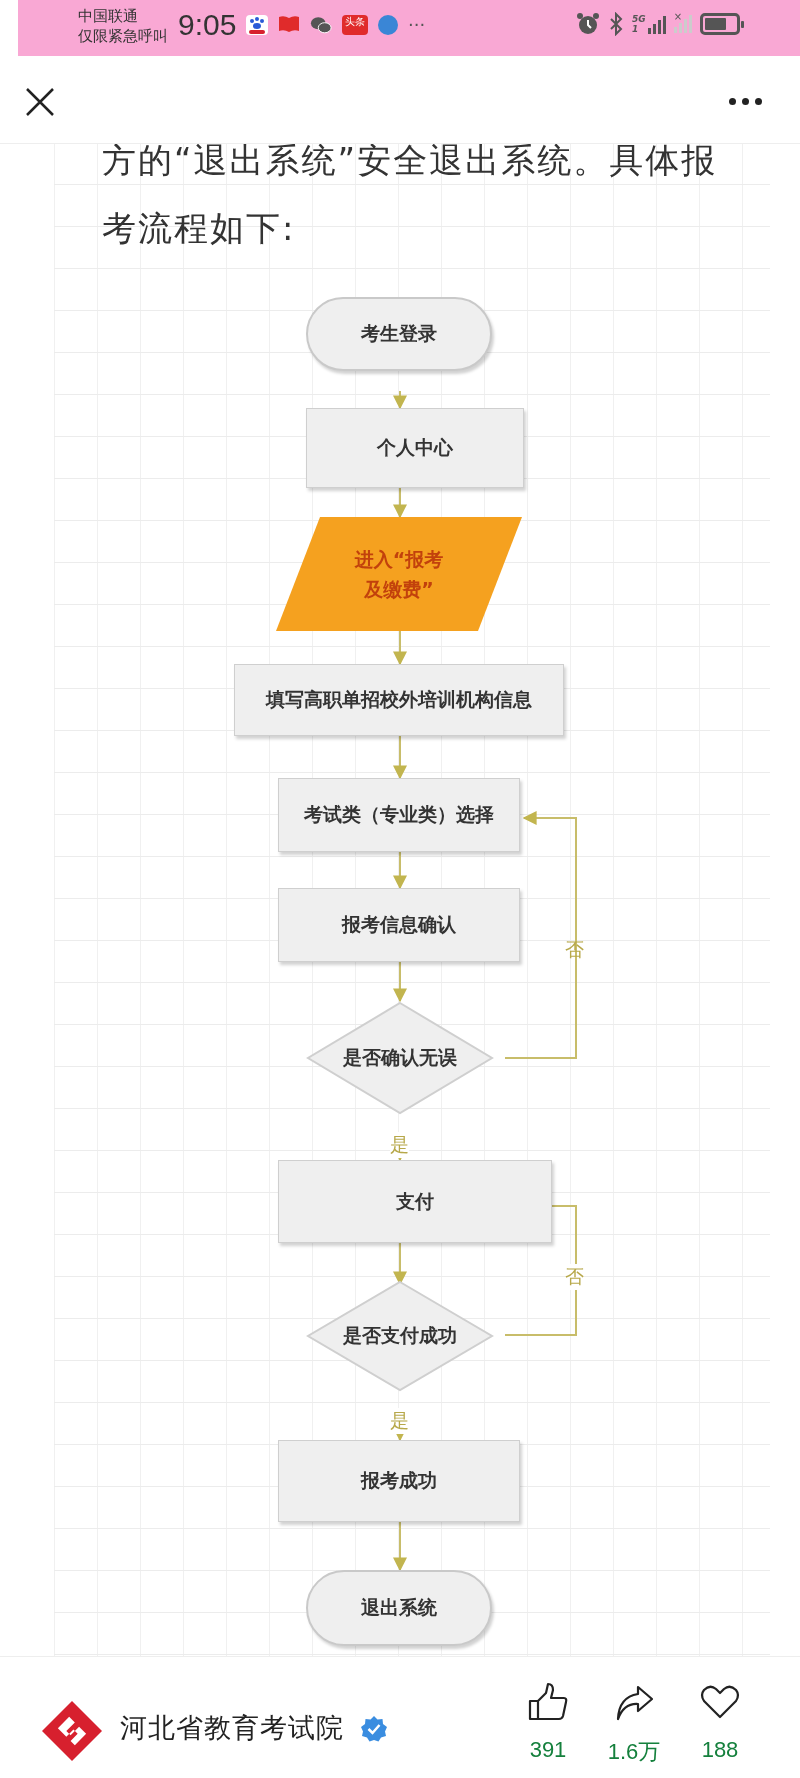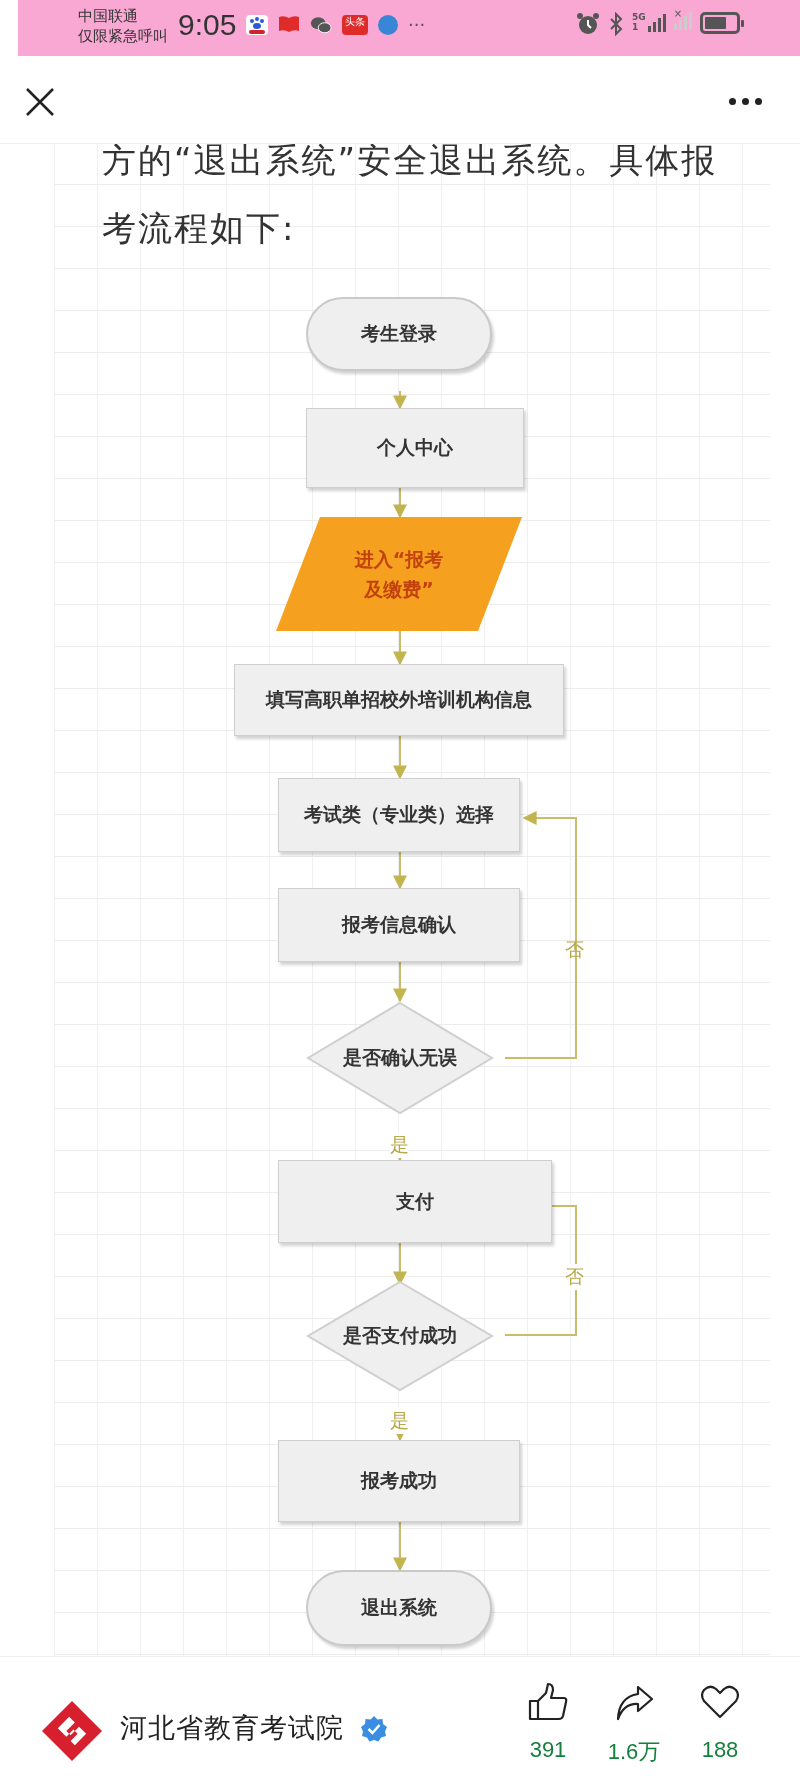--- a/index.html
+++ b/index.html
@@ -4,21 +4,21 @@
 <style>
   * { box-sizing: border-box; margin: 0; padding: 0; }
   body { width: 800px; height: 1778px; background: #fff; font-family: "DejaVu Sans", "Liberation Sans", sans-serif; position: relative; overflow: hidden; color: #222; }
 
   
   .statusbar { position: absolute; left: 18px; top: 0; width: 800px; height: 56px; background: #f9a8d4; }
   .carrier { position: absolute; left: 60px; top: 6px; font-size: 15px; line-height: 20px; color: #333; }
   .clock { position: absolute; left: 160px; top: 8px; font-size: 30px; color: #333; font-family: "Liberation Sans", sans-serif; }
   .sb-apps { position: absolute; left: 228px; top: 14px; display: flex; gap: 10px; align-items: center; }
   .app-ic { width: 22px; height: 20px; border-radius: 4px; display: flex; justify-content: center; font-size: 10px; color: #fff; }
-  .sb-right { position: absolute; left: 558px; top: 12px; display: flex; gap: 8px; align-items: flex-start; color: #555; }
+  .sb-right { position: absolute; left: 558px; top: 12px; display: flex; gap: 8px; align-items: center; color: #555; font-style: italic; }
   .battery { width: 40px; height: 22px; border: 3px solid #555; border-radius: 5px; position: relative; padding: 2px; }
   .battery .fill { width: 70%; height: 100%; background: #555; border-radius: 1px; }
   .battery::after { content: ""; position: absolute; right: -7px; top: 5px; width: 3px; height: 7px; background: #555; border-radius: 1px; }
 
   
   .navbar { position: absolute; left: 0; top: 56px; width: 800px; height: 88px; background: #fff; border-bottom: 1px solid #eee; z-index: 5; }
   .close-btn { position: absolute; left: 20px; top: 26px; width: 40px; height: 40px; cursor: pointer; }
   .more-btn { position: absolute; left: 720px; top: 30px; width: 50px; height: 30px; cursor: pointer; display: flex; align-items: center; justify-content: center; gap: 6px; }
   .more-btn span { width: 7px; height: 7px; border-radius: 50%; background: #222; display: block; }
 

